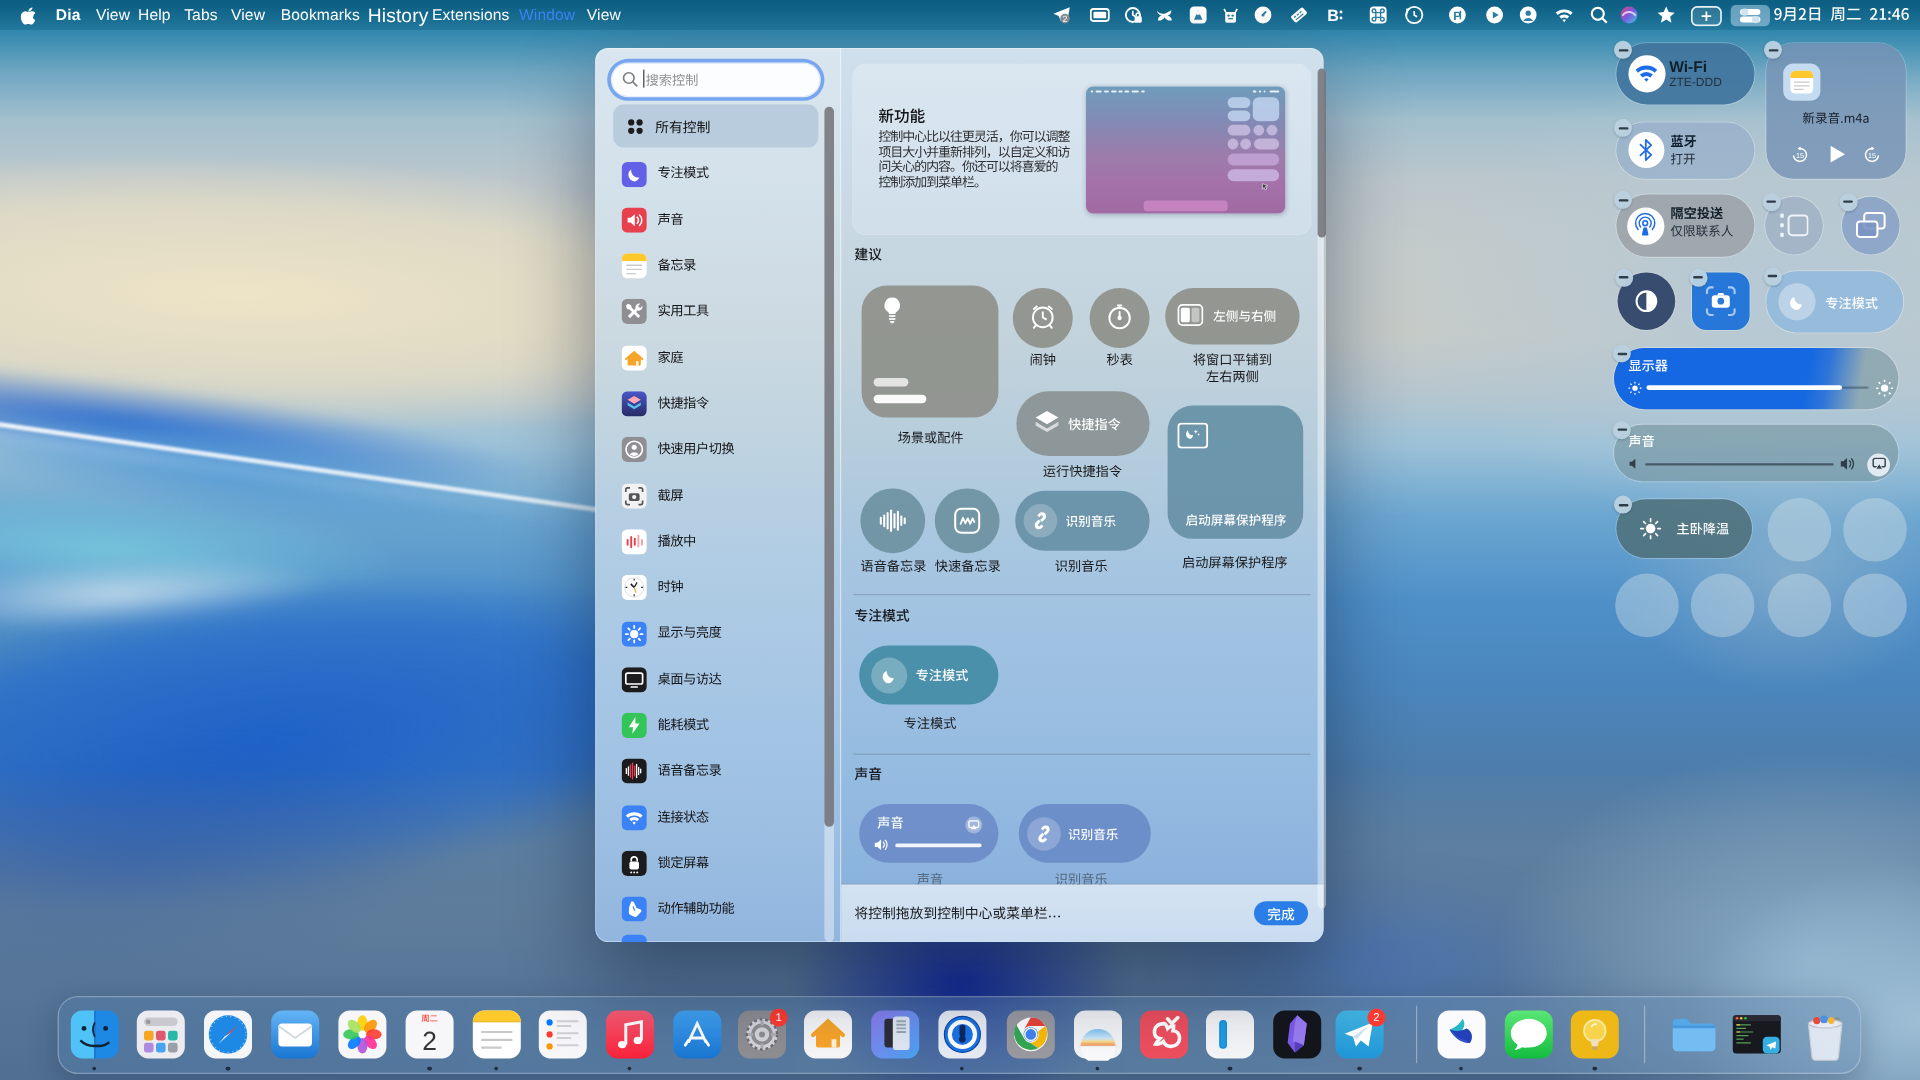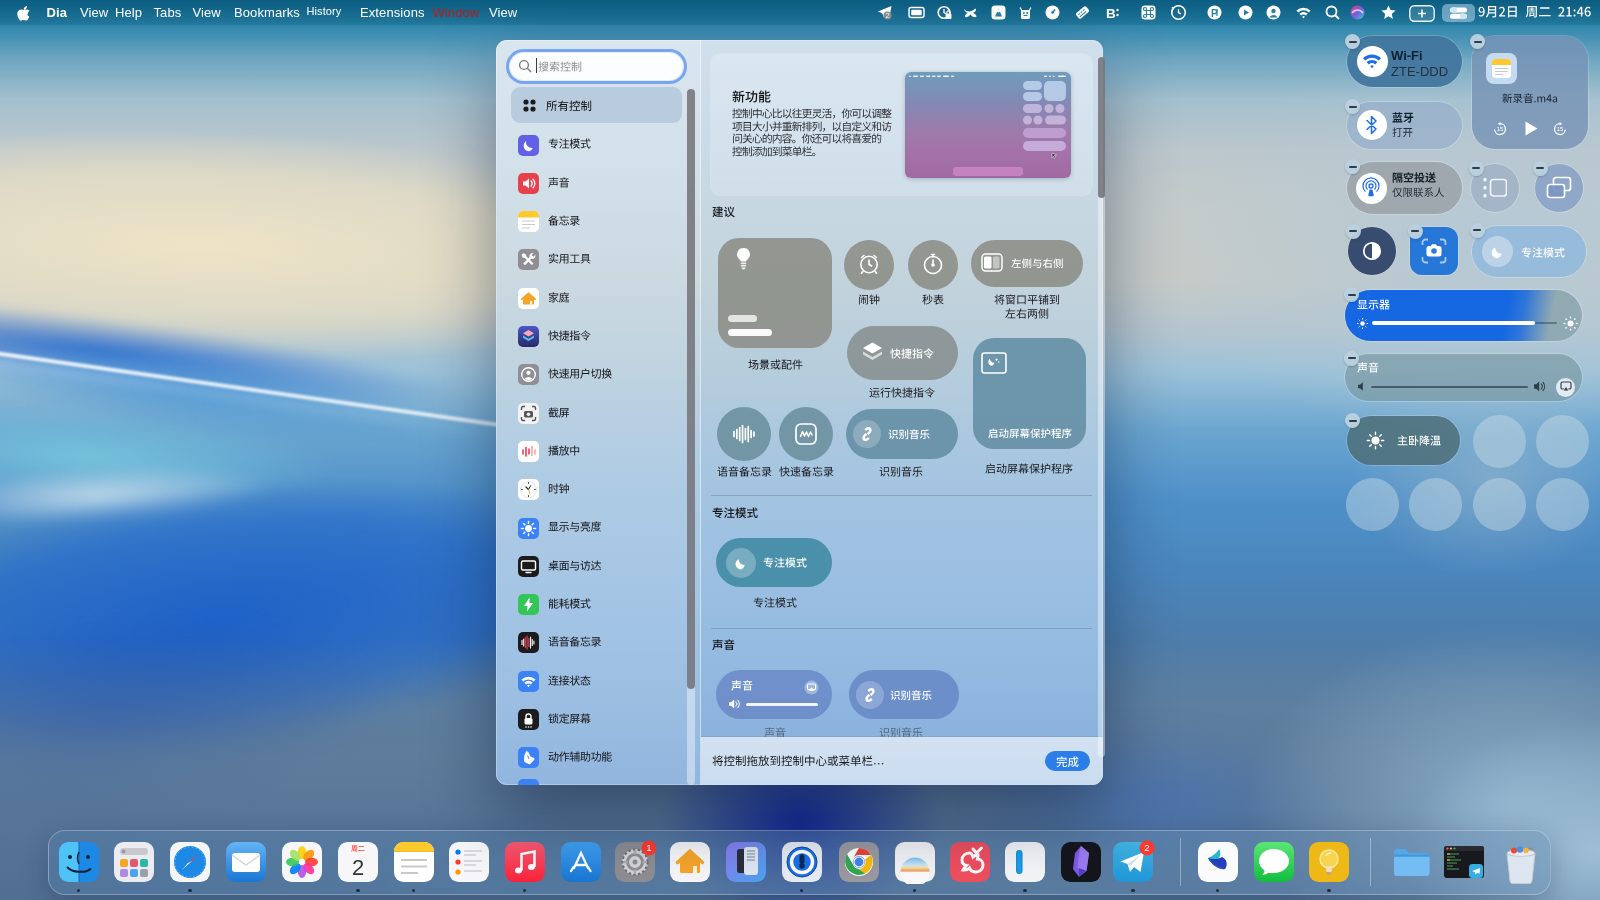--- a/index.html
+++ b/index.html
@@ -25,23 +25,23 @@
 <div style="position:absolute;left:0;top:0;width:1600px;height:25px;background:linear-gradient(180deg,rgba(8,85,118,0.72),rgba(18,95,128,0.35));"></div>
 <svg class="abs" style="left:17px;top:5.5px" width="13" height="15" viewBox="0 0 13 15" fill="#fff">
     <path d="M9.2 2.4c.6-.7 1-1.7.9-2.4-.9 0-1.9.6-2.5 1.3-.5.6-1 1.6-.9 2.4 1 0 1.9-.6 2.5-1.3zM10.8 7.9c0-2 1.6-2.9 1.7-3-.9-1.3-2.3-1.5-2.8-1.5-1.2-.1-2.3.7-2.9.7-.6 0-1.5-.7-2.5-.7C2.9 3.4 1.6 4.2.9 5.4c-1.3 2.2-.3 5.5.9 7.3.6.9 1.3 1.9 2.3 1.8.9 0 1.3-.6 2.4-.6s1.4.6 2.5.6c1 0 1.7-.9 2.3-1.8.7-1 1-2 1-2.1 0 0-1.9-.8-2-2.7z"></path>
   </svg>
 <div style="position:absolute;left:46.5px;top:5px;font-size:13px;font-weight:700;color:#fff;letter-spacing:0.1px;">Dia</div>
 <div style="position:absolute;left:80px;top:5px;font-size:13px;font-weight:400;color:#fff;letter-spacing:0.1px;">View</div>
 <div style="position:absolute;left:115px;top:5px;font-size:13px;font-weight:400;color:#fff;letter-spacing:0.1px;">Help</div>
 <div style="position:absolute;left:153.5px;top:5px;font-size:13px;font-weight:400;color:#fff;letter-spacing:0.1px;">Tabs</div>
 <div style="position:absolute;left:192.5px;top:5px;font-size:13px;font-weight:400;color:#fff;letter-spacing:0.1px;">View</div>
 <div style="position:absolute;left:234px;top:5px;font-size:13px;font-weight:400;color:#fff;letter-spacing:0.1px;">Bookmarks</div>
-<div style="position:absolute;left:306.5px;top:5px;font-size:11px;font-weight:400;color:#fff;letter-spacing:0.1px;">History</div>
+<div style="position:absolute;left:306.5px;top:5px;font-size:16px;font-weight:400;color:#fff;letter-spacing:0.1px;">History</div>
 <div style="position:absolute;left:360px;top:5px;font-size:13px;font-weight:400;color:#fff;letter-spacing:0.1px;">Extensions</div>
-<div style="position:absolute;left:432.5px;top:5px;font-size:13px;font-weight:400;color:#b91c1c;letter-spacing:0.1px;">Window</div>
+<div style="position:absolute;left:432.5px;top:5px;font-size:13px;font-weight:400;color:#3b82f6;letter-spacing:0.1px;">Window</div>
 <div style="position:absolute;left:489px;top:5px;font-size:13px;font-weight:400;color:#fff;letter-spacing:0.1px;">View</div>
 <svg class="abs" style="left:875.5px;top:3.5px" width="17" height="17" viewBox="0 0 17 17">
     <path d="M15.5 2 1.8 7.5l4.4 1.8L8 13.8l2.3-2.9 3.4 1.5z" fill="#fff"></path>
     <circle cx="11.5" cy="11.5" r="4" fill="#8a8f94"></circle>
     <text x="11.5" y="14.3" font-size="7.5" fill="#fff" text-anchor="middle" font-family="Liberation Sans">2</text>
   </svg>
 <svg class="abs" style="left:907.5px;top:3.5px" width="17" height="17" viewBox="0 0 17 17">
     <rect x="1" y="3.5" width="15" height="10" rx="2.2" fill="none" stroke="#fff" stroke-width="1.5"></rect>
     <rect x="3.2" y="5.7" width="10.6" height="5.6" rx="1" fill="#fff"></rect>
   </svg>
@@ -1121,21 +1121,21 @@
     </svg>
   </div>
 <div style="position:absolute;left:1097.5px;top:57px;width:7px;height:700px;border-radius:3.5px;background:rgba(255,255,255,0.4);"></div>
 <div style="position:absolute;left:1097.5px;top:57px;width:7px;height:141px;border-radius:3.5px;background:rgba(104,104,110,0.8);"></div>
 <div style="position:absolute;left:1347px;top:36px;width:115px;height:51px;border-radius:25.5px;background:rgba(66,118,158,0.94);box-shadow:0 0 0 0.8px rgba(255,255,255,0.25);"></div>
 <div style="position:absolute;left:1356.5px;top:46px;width:31px;height:31px;border-radius:50%;background:#fff;"></div>
 <svg class="abs" style="left:1362px;top:53px" width="20" height="16" viewBox="0 0 20 16" fill="#1f6ce8">
     <path d="M1 5.2a13 13 0 0 1 18 0l-2.1 2.4a10 10 0 0 0-13.8 0z M4.6 9.1a8 8 0 0 1 10.8 0l-2.2 2.5a4.7 4.7 0 0 0-6.4 0z M8.2 13a2.8 2.8 0 0 1 3.6 0L10 15.2z"></path>
   </svg>
 <div style="position:absolute;left:1391px;top:48px;font-size:13px;font-weight:700;color:#10202e;font-family:'Liberation Sans',sans-serif;">Wi-Fi</div>
-<div style="position:absolute;left:1391px;top:64px;font-size:13px;color:#24303c;">ZTE-DDD</div>
+<div style="position:absolute;left:1391px;top:64px;font-size:10px;color:#24303c;">ZTE-DDD</div>
 <div style="position:absolute;left:1345.0px;top:34.0px;width:15px;height:15px;border-radius:50%;background:rgba(186,208,223,0.96);box-shadow:0 1px 2px rgba(30,50,70,0.25);"></div>
 <div style="position:absolute;left:1348.5px;top:40.5px;width:8px;height:2px;border-radius:1px;background:#2e3d48;"></div>
 <div style="position:absolute;left:1472px;top:36px;width:116px;height:113px;border-radius:23px;background:rgba(120,148,182,0.82);box-shadow:0 0 0 0.8px rgba(255,255,255,0.25);"></div>
 <div style="position:absolute;left:1486px;top:53px;width:31px;height:31px;border-radius:8px;background:rgba(200,222,244,0.95);"></div>
 <svg class="abs" style="left:1491px;top:58px" width="21" height="21" viewBox="0 0 21 21">
     <rect x="1" y="1" width="19" height="19" rx="4" fill="#fff"></rect>
     <path d="M1 7V5a4 4 0 0 1 4-4h11a4 4 0 0 1 4 4v2z" fill="#fdc92c"></path>
     <path d="M4 10.5h13M4 13.5h13M4 16.5h8" stroke="#c9c9c9" stroke-width="1"></path>
   </svg>
 <div style="position:absolute;left:1502.1px;top:93.0px;">

